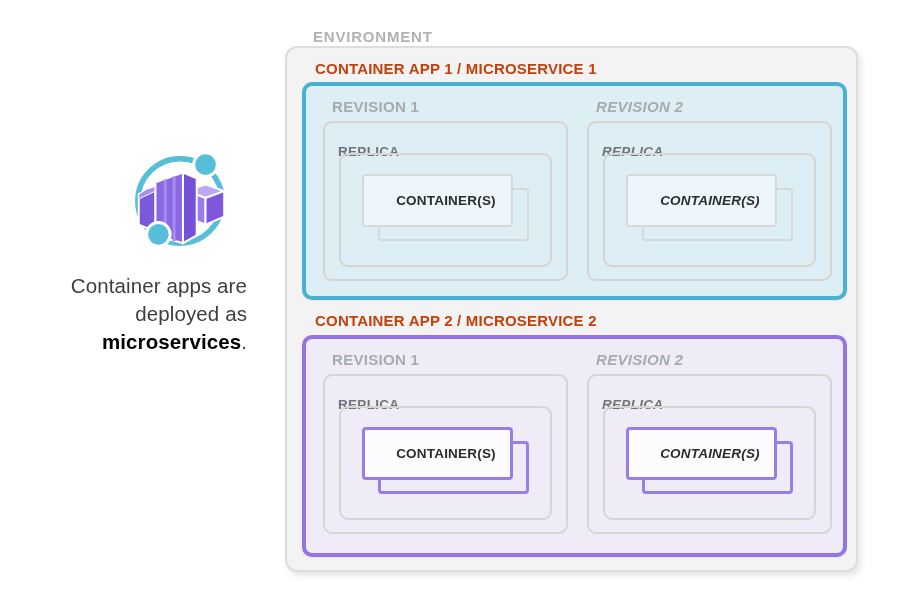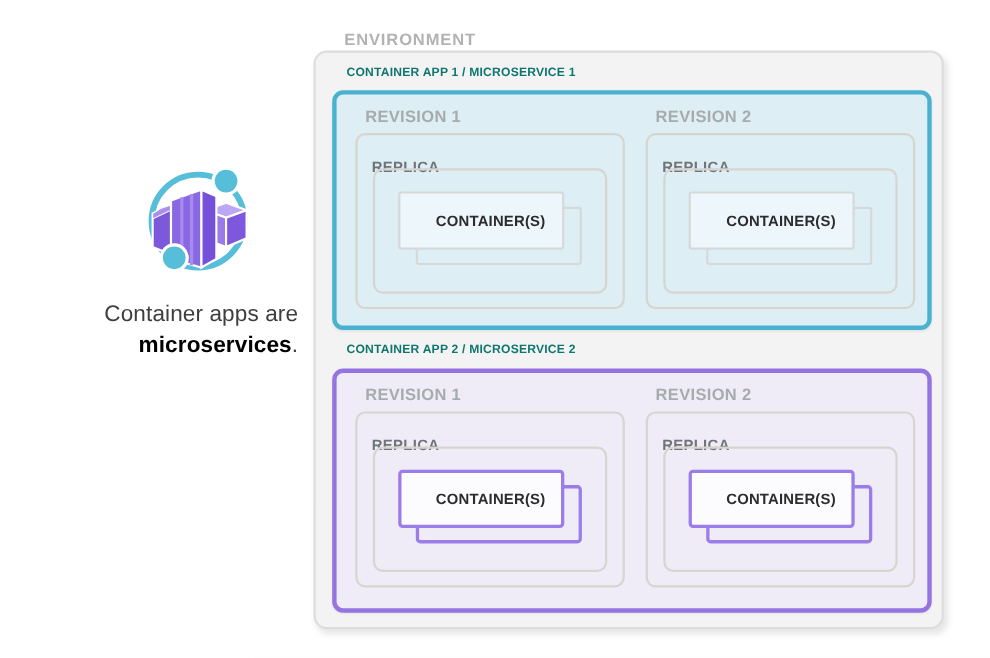--- a/index.html
+++ b/index.html
@@ -19,21 +19,20 @@
   }
   .caption {
     position: absolute;
     left: 0; top: 272px;
     width: 247px;
     text-align: right;
     font-size: 20.5px;
     line-height: 28px;
     color: #3e3e3e;
     letter-spacing: 0.1px;
-    margin-left: 24px;
   }
   .caption .bold { font-weight: bold; color: #000000; }
 
   
   .env-label {
     position: absolute;
     left: 313px; top: 28px;
     font-size: 15px;
     font-weight: bold;
     color: #b2b2b2;
@@ -45,23 +44,23 @@
     width: 573px; height: 526px;
     background: #f3f3f3;
     border: 2px solid #dddddd;
     border-radius: 12px;
     box-shadow: 3px 4px 6px rgba(0,0,0,0.10);
   }
 
   .app-title {
     position: absolute;
     left: 28px;
-    font-size: 11px;
-    font-weight: bold;
-    color: #0f766e;
+    font-size: 15px;
+    font-weight: bold;
+    color: #c2410c;
     letter-spacing: 0.2px;
     white-space: nowrap;
   }
   .app1-title { top: 12px; }
   .app2-title { top: 264px; text-align: right; }
 
   .app-box {
     position: absolute;
     left: 15px;
     width: 545px;
@@ -71,21 +70,21 @@
   .app-box.teal   { top: 34px;  height: 218px; background: #ddeef5; border: 4px solid #49b2d1; }
   .app-box.purple { top: 287px; height: 222px; background: #efecf8; border: 4px solid #9574e1; }
 
   .rev-col {
     position: absolute;
     top: 8px;
     width: 252px;
     height: 196px;
   }
   .rev-col.c1 { left: 12px; }
-  .rev-col.c2 { left: 276px; }
+  .rev-col.c2 { left: 276px; font-style: italic; }
 
   .rev-label {
     position: absolute;
     left: 14px; top: 4px;
     font-size: 15px;
     font-weight: bold;
     color: #a7abae;
     letter-spacing: 0.3px;
     white-space: nowrap;
   }
@@ -158,20 +157,21 @@
       <line x1="49" y1="31" x2="49" y2="97" stroke="#a78bef" stroke-width="3"></line>
     </g>
 
     <circle cx="81" cy="19" r="12" fill="#56bed9" stroke="#ffffff" stroke-width="3"></circle>
     <circle cx="33" cy="90" r="12" fill="#56bed9" stroke="#ffffff" stroke-width="3"></circle>
   </svg>
 </div>
 
 <div class="caption">
   <div>Container apps are</div>
+  <div>deployed as</div>
   <div><span class="bold">microservices</span><span>.</span></div>
 </div>
 
 <div class="env-label">ENVIRONMENT</div>
 
 <div class="env-box">
 
   <div class="app-title app1-title">CONTAINER APP 1 / MICROSERVICE 1</div>
 
   <div class="app-box teal">

